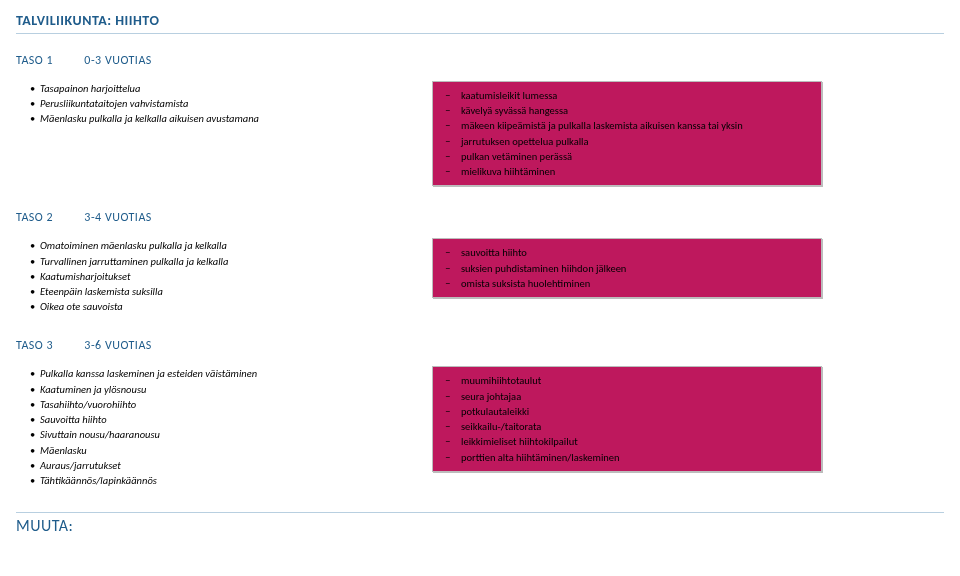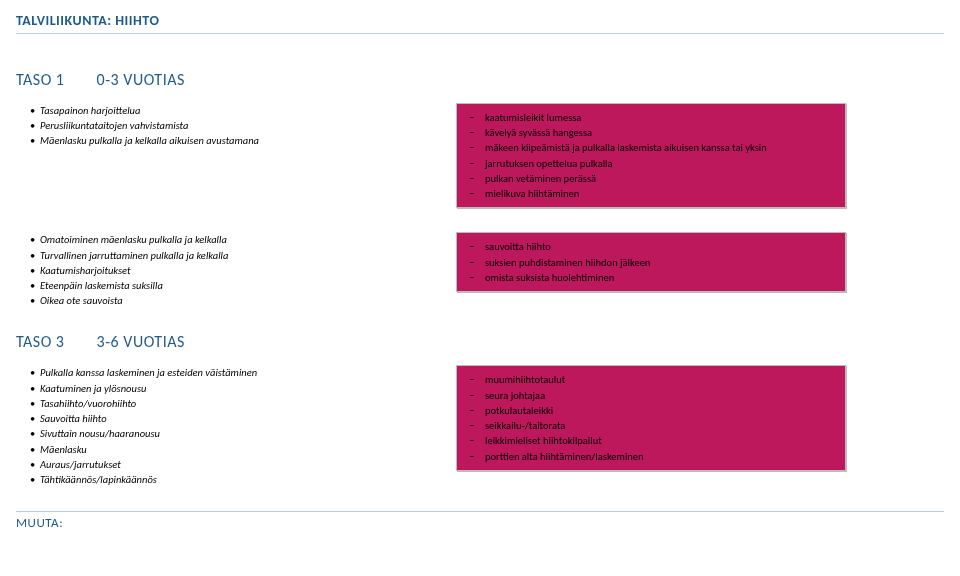--- a/index.html
+++ b/index.html
@@ -1,31 +1,31 @@
 <!DOCTYPE html>
 <html><head>
 <meta charset="utf-8">
 <style>
   * { box-sizing: border-box; margin: 0; padding: 0; }
   body { font-family: Calibri, "Segoe UI", Arial, sans-serif; font-size: 11px; color: #000; width: 960px; height: 576px; padding: 12px 16px; background: #fff; }
-  .doc-title { color: #1F5C8B; font-size: 14px; font-weight: 600; letter-spacing: 0.5px; border-bottom: 1px solid #b8cfe0; padding-bottom: 4px; margin-bottom: 36px; }
+  .doc-title { color: #1F5C8B; font-size: 14px; font-weight: 600; letter-spacing: 0.5px; border-bottom: 1px solid #b8cfe0; padding-bottom: 4px; margin-bottom: 19px; }
   .level-block { margin-bottom: 24px; }
-  .level-header { color: #1F5C8B; font-size: 16px; font-weight: 400; letter-spacing: 0.5px; margin-bottom: 6px; }
+  .level-header { color: #1F5C8B; font-size: 12px; font-weight: 400; letter-spacing: 0.5px; margin-bottom: 6px; }
   .level-header .age { margin-left: 28px; }
-  .cols { display: flex; gap: 40px; align-items: flex-start; margin-top: 14px; }
+  .cols { display: flex; gap: 16px; align-items: flex-start; margin-top: 14px; }
   .left-col { flex: 0 0 400px; }
   .right-col { flex: 0 0 390px; }
   ul.bullets { list-style: none; padding-left: 14px; }
   ul.bullets li { position: relative; padding-left: 10px; line-height: 1.45; font-style: italic; font-size: 10.5px; }
   ul.bullets li::before { content: "•"; position: absolute; left: 0; top: 0; font-style: normal; }
   .box { border: 1px solid #bcbcbc; box-shadow: 1px 1px 0 #bcbcbc; padding: 6px 10px; background: #be185d; }
   ul.dashes { list-style: none; }
   ul.dashes li { position: relative; padding-left: 18px; line-height: 1.45; font-size: 10.5px; }
   ul.dashes li::before { content: "−"; position: absolute; left: 2px; top: 0; }
-  .footer-label { color: #1F5C8B; font-size: 13px; letter-spacing: 0.5px; border-top: 1px solid #b8cfe0; padding-top: 3px; margin-top: 4px; }
+  .footer-label { color: #1F5C8B; font-size: 16px; letter-spacing: 0.5px; border-top: 1px solid #b8cfe0; padding-top: 3px; margin-top: 4px; }
 </style>
 </head>
 <body>
 
 <div class="doc-title">TALVILIIKUNTA: HIIHTO</div>
 
 <div class="level-block">
   <div class="level-header">
     <span>TASO 1</span>
     <span class="age">0-3 VUOTIAS</span>
@@ -45,20 +45,24 @@
         <li>mäkeen kiipeämistä ja pulkalla laskemista aikuisen kanssa tai yksin</li>
         <li>jarrutuksen opettelua pulkalla</li>
         <li>pulkan vetäminen perässä</li>
         <li>mielikuva hiihtäminen</li>
       </ul>
     </div>
   </div>
 </div>
 
 <div class="level-block">
+  <div class="level-header">
+    <span>TASO 2</span>
+    <span class="age">3-4 VUOTIAS</span>
+  </div>
   <div class="cols">
     <div class="left-col">
       <ul class="bullets">
         <li>Omatoiminen mäenlasku pulkalla ja kelkalla</li>
         <li>Turvallinen jarruttaminen pulkalla ja kelkalla</li>
         <li>Kaatumisharjoitukset</li>
         <li>Eteenpäin laskemista suksilla</li>
         <li>Oikea ote sauvoista</li>
       </ul>
     </div>

